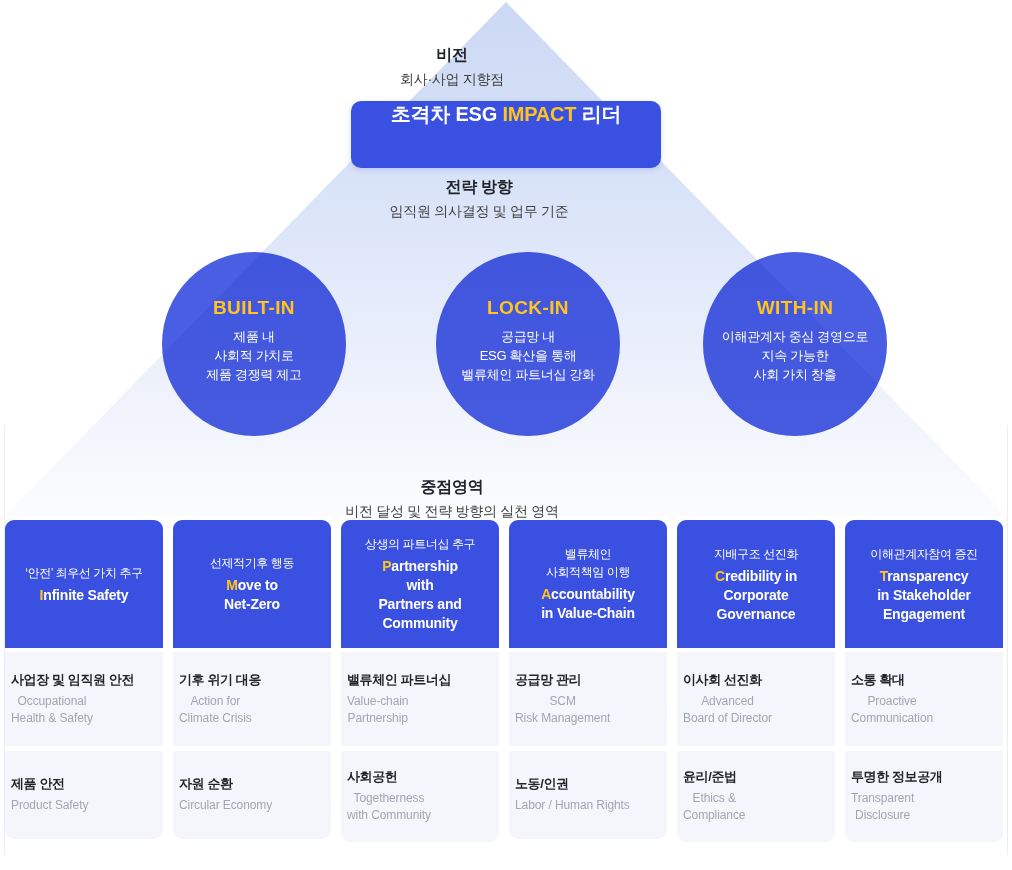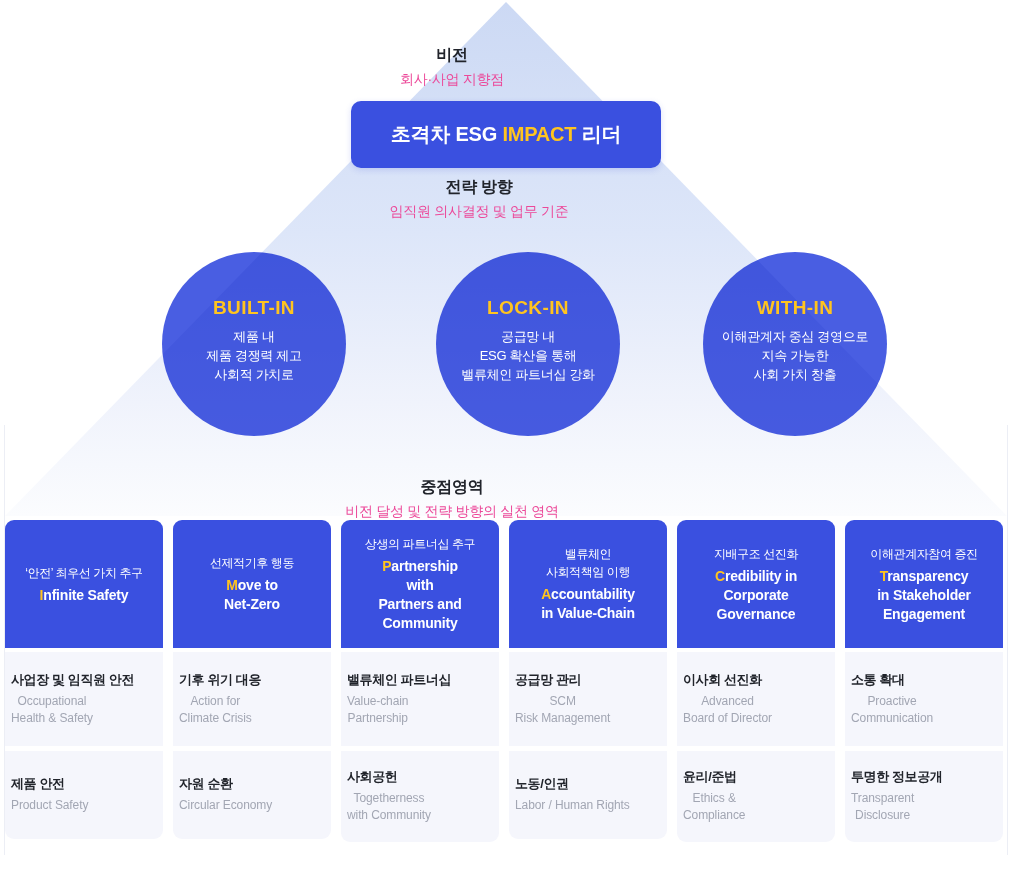--- a/index.html
+++ b/index.html
@@ -36,41 +36,41 @@
   .band-title {
     font-size: 16px;
     font-weight: 700;
     color: #21242b;
     letter-spacing: -0.3px;
     line-height: 22px;
   }
   .band-sub {
     font-size: 14px;
     font-weight: 400;
-    color: #ec4899;
+    color: #404040;
     letter-spacing: -0.3px;
     line-height: 22px;
     margin-top: 2px;
   }
 
   #vision-heading { top: 44px; }
   #strategy-heading { top: 176px; margin-left: 27px; }
   #focus-heading { top: 476px; }
 
   
   #vision-box {
     position: absolute;
     left: 351px;
     top: 101px;
     width: 310px;
     height: 67px;
     background: #3a50e0;
     border-radius: 10px;
     display: flex;
-    align-items: center;
+    align-items: flex-start;
     justify-content: center;
     box-shadow: 0 2px 6px rgba(58,80,224,0.18);
   }
   #vision-box .vision-text {
     font-size: 20px;
     font-weight: 700;
     color: #ffffff;
     letter-spacing: -0.2px;
     white-space: nowrap;
   }
@@ -232,22 +232,22 @@
         <circle cx="528" cy="95" r="92" fill="#3a50e0" opacity="0.92"></circle>
         <circle cx="795" cy="95" r="92" fill="#3a50e0" opacity="0.92"></circle>
       </g>
     </svg>
   </div>
 
   <div class="circle-label" id="circle-label-0">
     <div class="circle-name">BUILT-IN</div>
     <div class="circle-desc">
       <div>제품 내</div>
+      <div>사회적 가치로</div>
       <div>제품 경쟁력 제고</div>
-      <div>사회적 가치로</div>
     </div>
   </div>
   <div class="circle-label" id="circle-label-1">
     <div class="circle-name">LOCK-IN</div>
     <div class="circle-desc">
       <div>공급망 내</div>
       <div>ESG 확산을 통해</div>
       <div>밸류체인 파트너십 강화</div>
     </div>
   </div>

